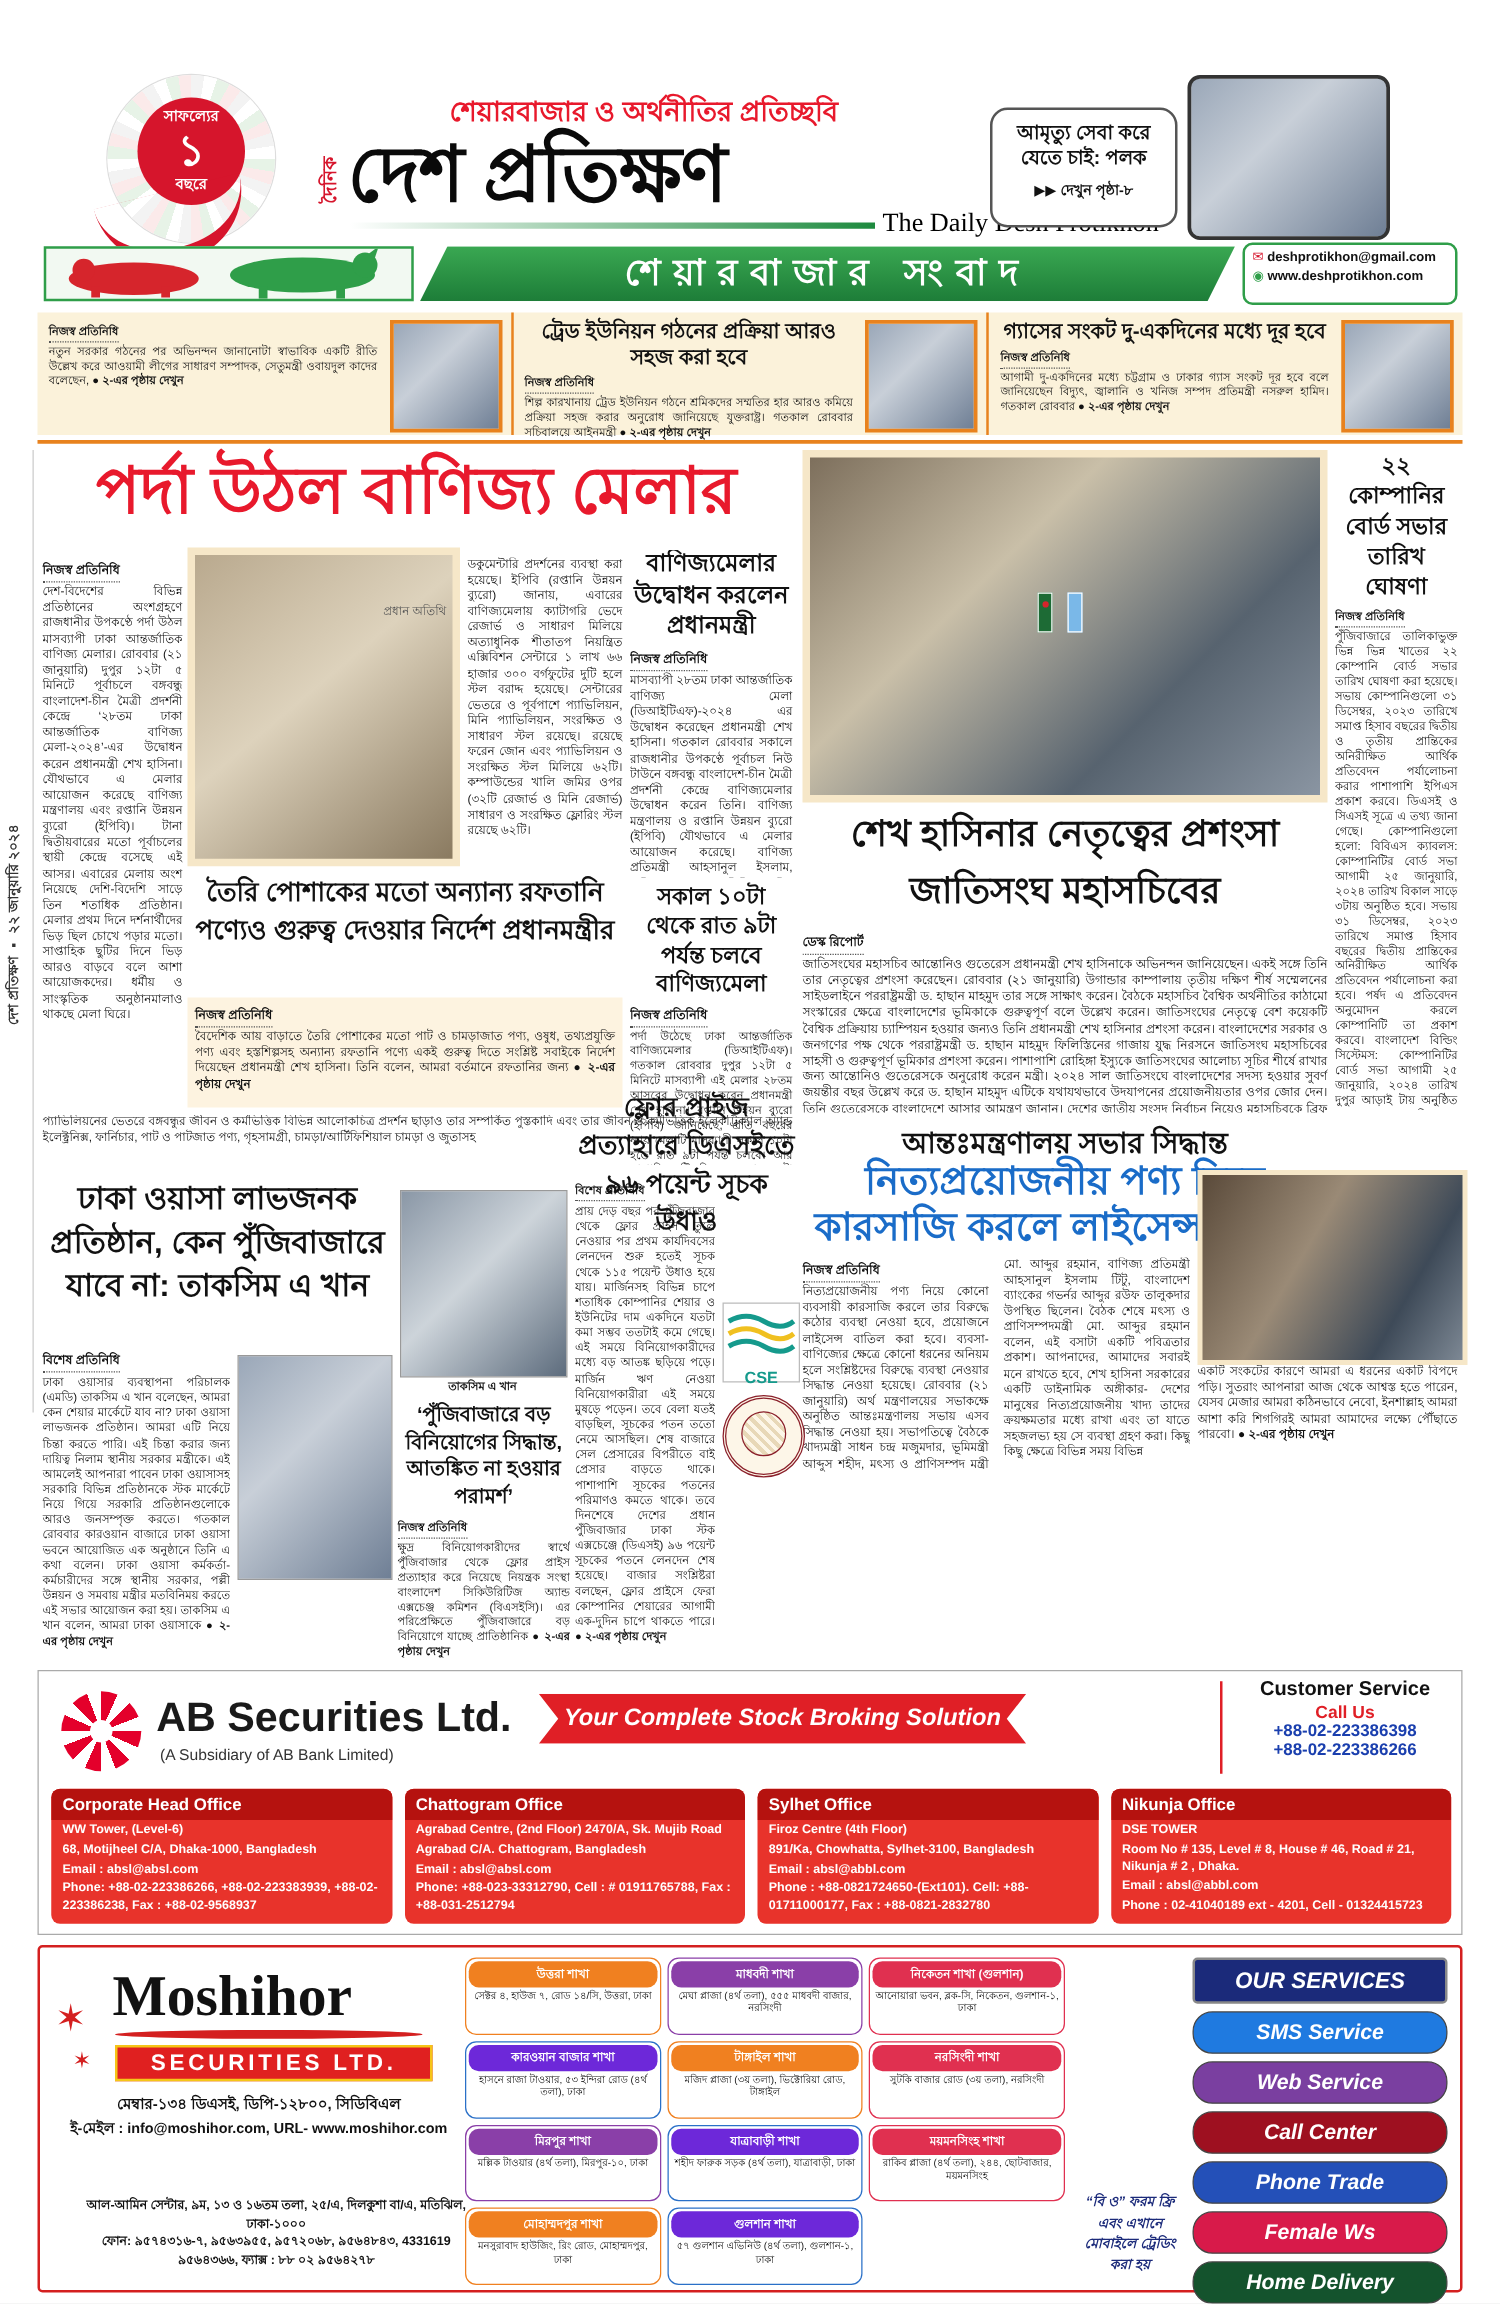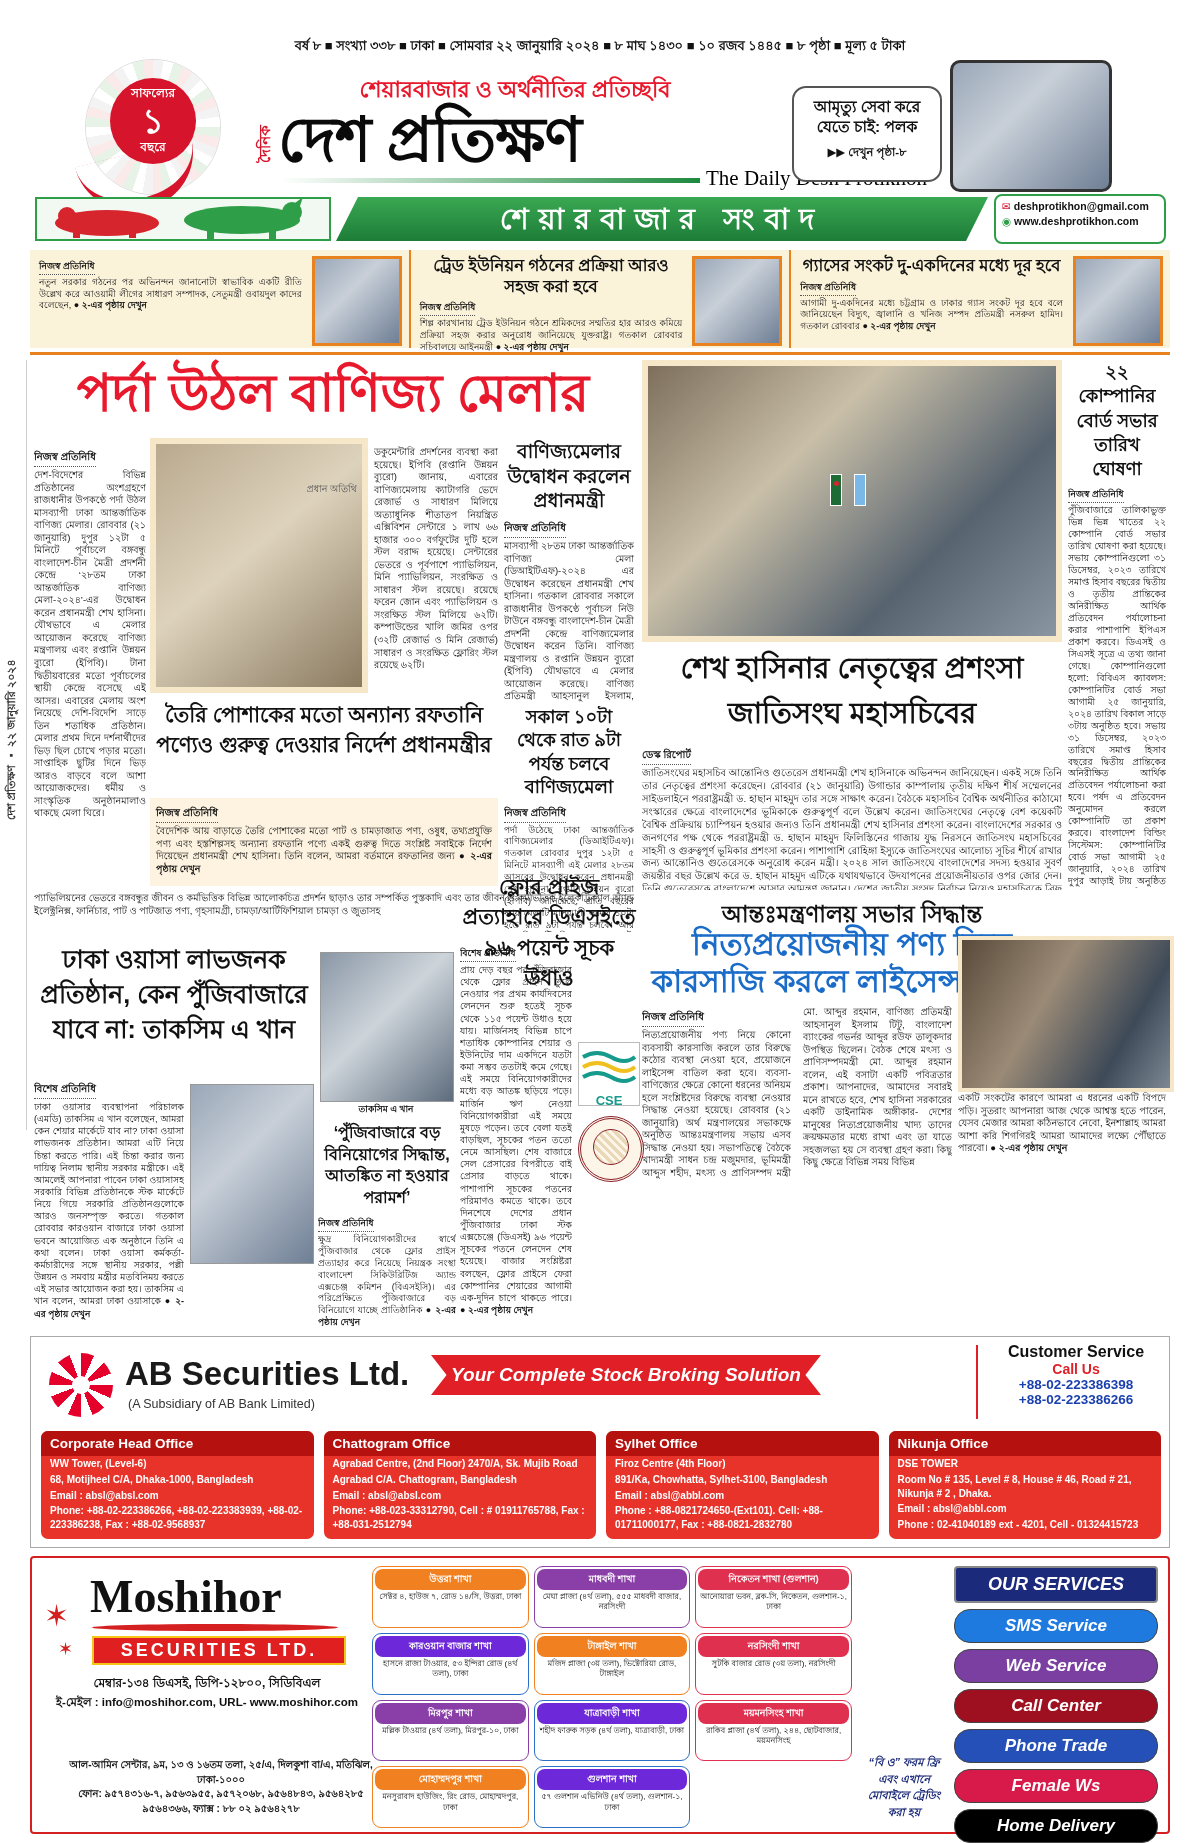--- a/index.html
+++ b/index.html
@@ -32,21 +32,20 @@
   .b3{border:1.3px solid #2a70c8}.b3 .pill{background:#6d28d9}
   .svc{margin-top:6px;border-radius:16px;color:#fff;font-weight:bold;font-style:italic;
        font-size:17px;text-align:center;padding:6px 0;border:1.5px solid #444;}
   .vline{background:#e8821e;}
 </style>
 </head>
 <body>
 
 <div class="page">
 
-  <div class="abs ctr bold" style="top:36px;left:0;width:100%;font-size:13px;">বর্ষ ৮ ■ সংখ্যা ৩৩৮ ■ ঢাকা ■ সোমবার ২২ জানুয়ারি ২০২৪ ■ ৮ মাঘ ১৪৩০ ■ ১০ রজব ১৪৪৫ ■ ৮ পৃষ্ঠা ■ মূল্য ৫ টাকা</div>
 
   <div class="abs" style="left:86px;top:60px;width:134px;height:134px;border-radius:50%;
        background:repeating-conic-gradient(#f3f3f3 0 9deg,#ffffff 9deg 18deg,#e7f3e7 18deg 27deg,#fbeaea 27deg 36deg);
        box-shadow:0 0 0 1px #ddd;">
     <div class="abs ctr" style="left:24px;top:18px;width:86px;height:86px;border-radius:50%;background:#d6152c;color:#fff;padding-top:6px;box-sizing:border-box;">
       <div style="font-size:12px;font-weight:bold;">সাফল্যের</div>
       <div style="font-size:34px;font-weight:bold;line-height:1;">১</div>
       <div style="font-size:12px;font-weight:bold;">বছরে</div>
     </div>
     <div class="abs" style="left:-6px;top:92px;width:120px;height:46px;border-bottom:11px solid #d6152c;border-radius:0 0 70px 70px;transform:rotate(-14deg);"></div>
@@ -275,21 +274,21 @@
   <div class="abs" style="left:30px;top:1556px;width:1140px;height:278px;border:2.5px solid #d42020;border-radius:4px;background:#fff;box-sizing:border-box;">
     <div class="abs" style="left:12px;top:40px;font-size:30px;color:#d42020;">✶</div>
     <div class="abs" style="left:26px;top:80px;font-size:18px;color:#d42020;">✶</div>
     <div class="abs bold" style="left:58px;top:12px;font-family:'Liberation Serif',serif;font-size:46px;color:#111;">Moshihor</div>
     <div class="abs" style="left:60px;top:66px;width:246px;height:7px;background:#d42020;border-radius:50%;transform:skewX(-20deg);"></div>
     <div class="abs ctr bold" style="left:60px;top:78px;width:250px;background:#e02020;color:#fff;border:2px solid #f5c518;font-size:18px;letter-spacing:3px;padding:2px 0;">SECURITIES LTD.</div>
     <div class="abs ctr bold" style="left:20px;top:116px;width:310px;font-size:12px;">মেম্বার-১৩৪ ডিএসই, ডিপি-১২৮০০, সিডিবিএল</div>
     <div class="abs ctr bold" style="left:12px;top:136px;width:326px;font-size:11.5px;">ই-মেইল : info@moshihor.com, URL- www.moshihor.com</div>
     <div class="abs ctr bold" style="left:28px;top:200px;width:322px;font-size:10px;line-height:1.45;">
       <div>আল-আমিন সেন্টার, ৯ম, ১৩ ও ১৬তম তলা, ২৫/এ, দিলকুশা বা/এ, মতিঝিল, ঢাকা-১০০০</div>
-      <div>ফোন: ৯৫৭৪৩১৬-৭, ৯৫৬৩৯৫৫, ৯৫৭২০৬৮, ৯৫৬৪৮৪৩, ৯৫৬৪২৮৫</div>
+      <div>ফোন: ৯৫৭৪৩১৬-৭, ৯৫৬৩৯৫৫, ৯৫৭২০৬৮, ৯৫৬৪৮৪৩, 4331619</div>
       <div>৯৫৬৪৩৬৬, ফ্যাক্স : ৮৮ ০২ ৯৫৬৪২৭৮</div>
     </div>
 
     <div class="abs" style="left:340px;top:8px;width:480px;height:262px;display:grid;grid-template-columns:repeat(3,1fr);gap:5px;">
       <div class="branch b0">
           <div class="pill">উত্তরা শাখা</div>
           <div class="badr">সেক্টর ৪, হাউজ ৭, রোড ১৪/সি, উত্তরা, ঢাকা</div>
         </div>
       <div class="branch b1">
           <div class="pill">মাধবদী শাখা</div>
@@ -333,19 +332,19 @@
         </div>
     </div>
 
     <div class="abs" style="left:922px;top:8px;width:204px;">
       <div class="ctr bold" style="background:#1b2a7a;color:#fff;font-style:italic;font-size:18px;padding:6px 0;border:2px solid #888;border-radius:4px;">OUR SERVICES</div>
       <div class="svc" style="background:#1f7ae0;">SMS Service</div>
       <div class="svc" style="background:#7a3fa0;">Web Service</div>
       <div class="svc" style="background:#9e1020;">Call Center</div>
       <div class="svc" style="background:#2450b8;">Phone Trade</div>
       <div class="svc" style="background:#d81a4a;">Female Ws</div>
-      <div class="svc" style="background:#000000;">Home Delivery</div>
+      <div class="svc" style="background:#14532d;">Home Delivery</div>
     </div>
 
     <div class="abs ctr bold" style="left:826px;top:196px;width:92px;font-size:11px;font-style:italic;color:#1b2a7a;line-height:1.5;">“বি ও” ফরম ফ্রি এবং এখানে মোবাইলে ট্রেডিং করা হয়</div>
   </div>
 
 </div>
 
 </body></html>

